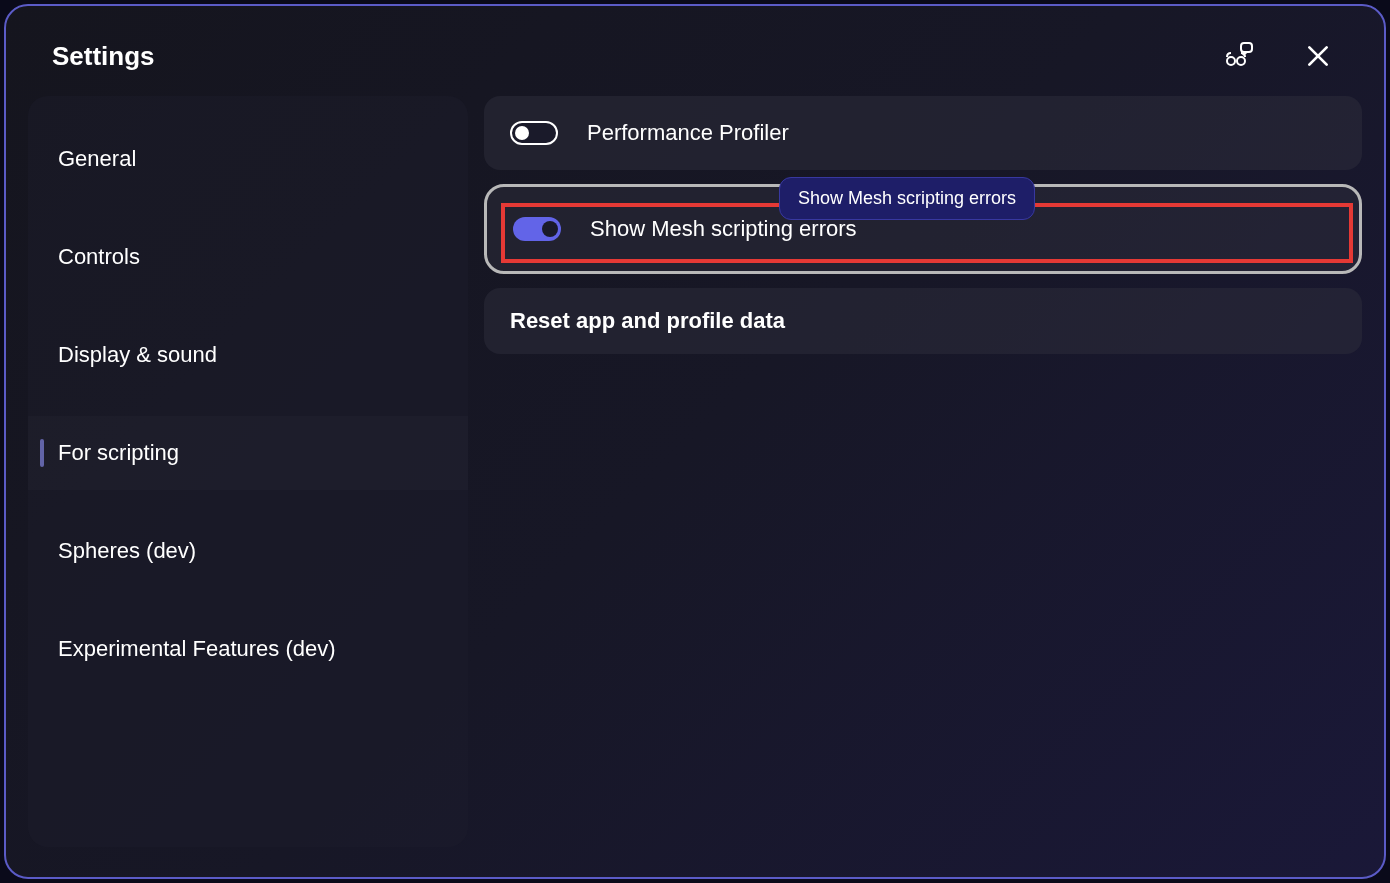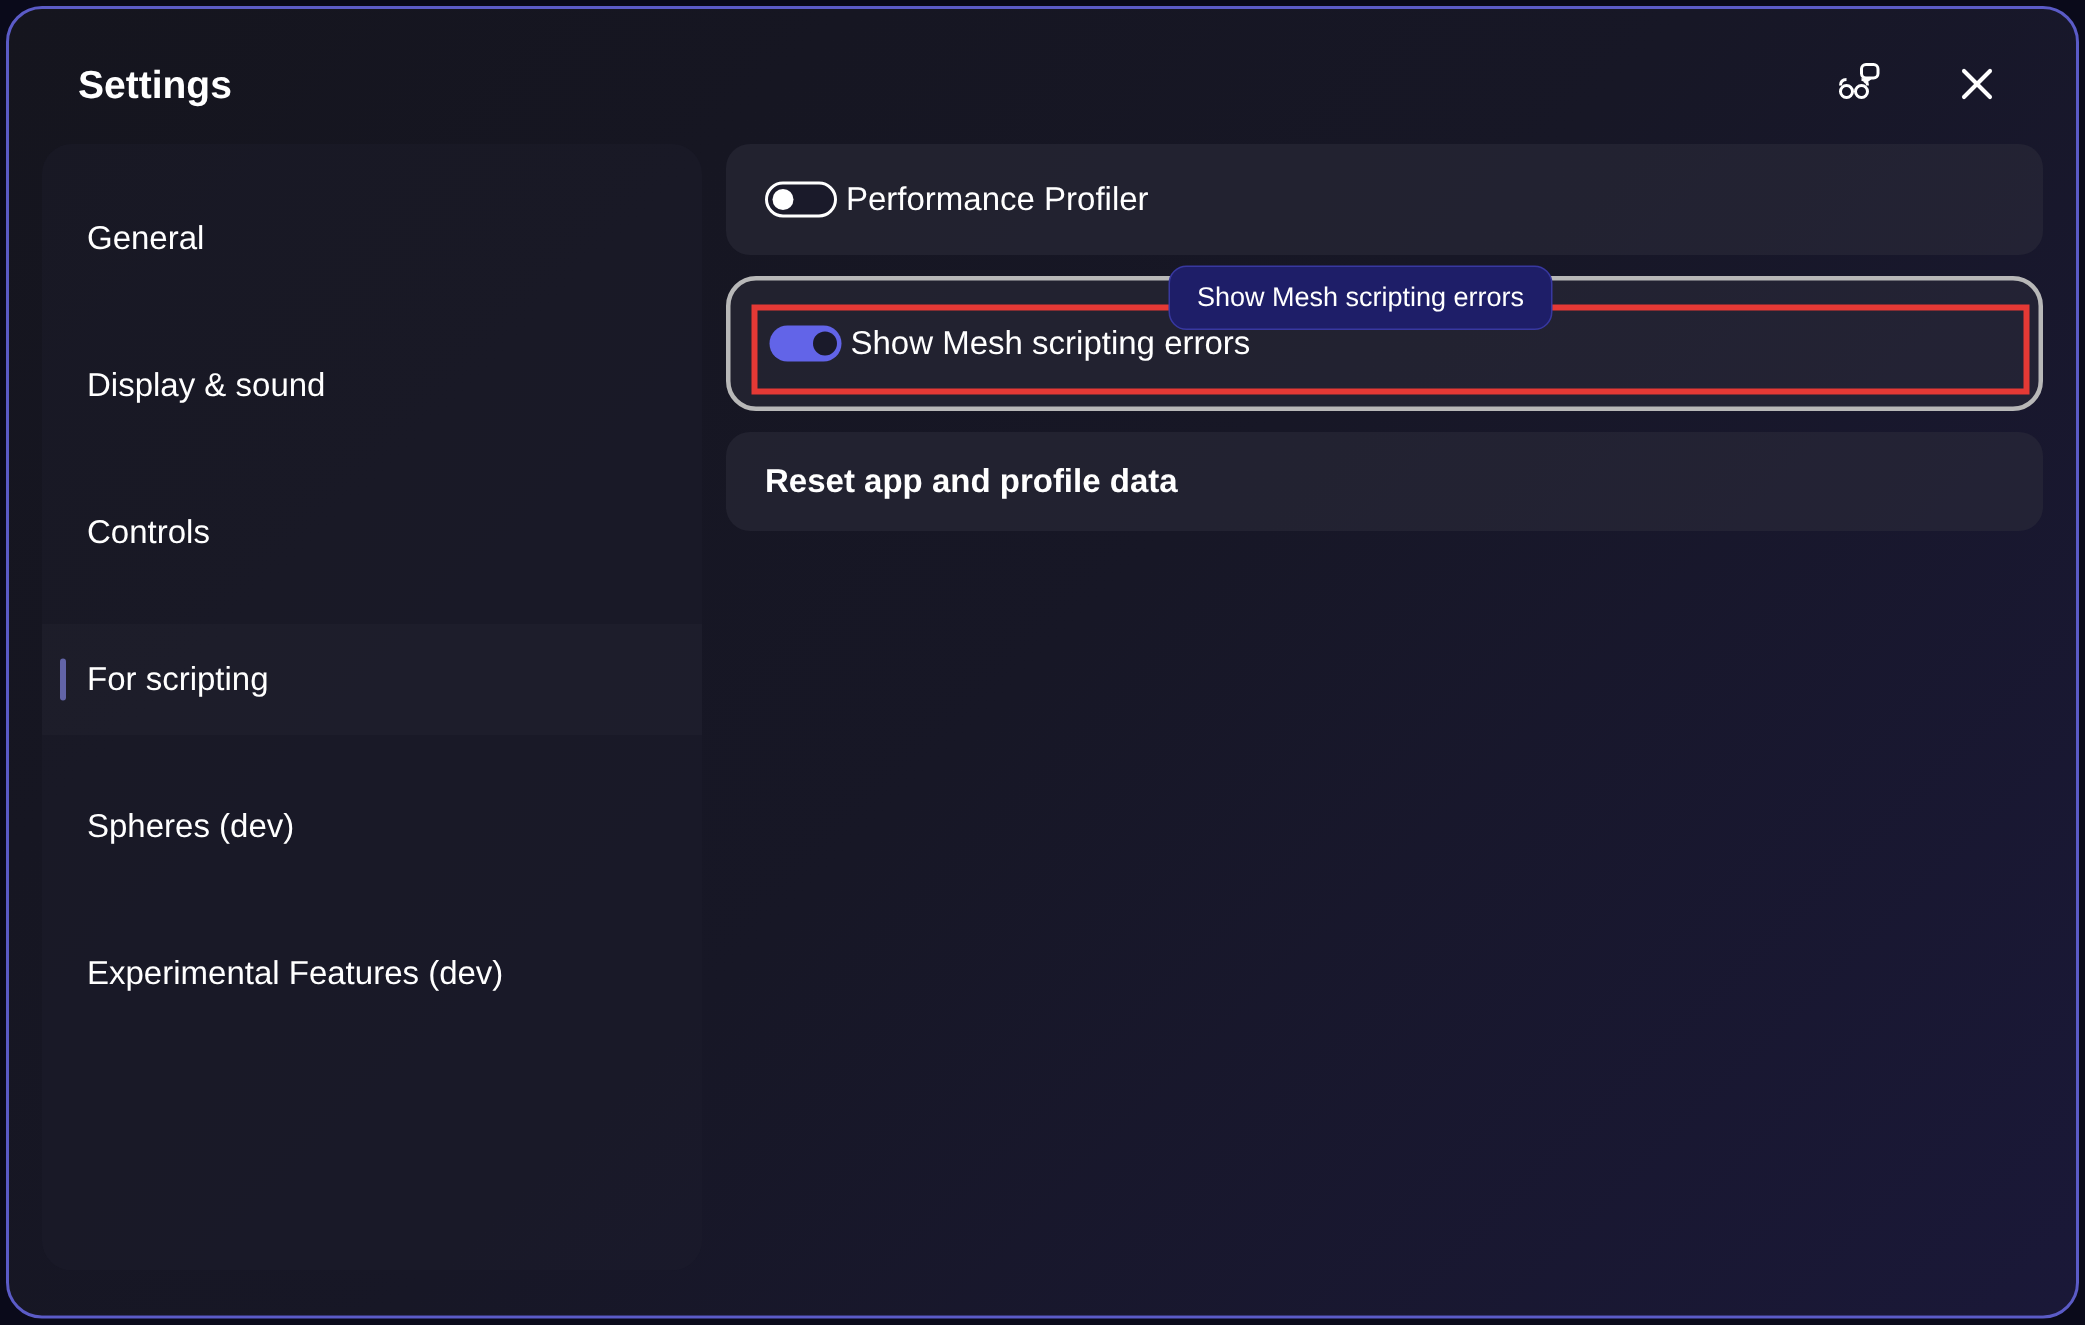--- a/index.html
+++ b/index.html
@@ -111,21 +111,21 @@
       flex-direction: column;
       gap: 14px;
     }
 
     .setting-row {
       background: rgba(45, 45, 60, 0.5);
       border-radius: 16px;
       padding: 24px 26px;
       display: flex;
       align-items: center;
-      gap: 6px;
+      gap: 29px;
       position: relative;
     }
 
     .setting-row.focused {
       border: 3px solid #b8b8b8;
       border-radius: 20px;
       padding: 29px 26px;
     }
 
     .setting-row .highlight-box {
@@ -247,24 +247,24 @@
       </button>
     </div>
   </div>
 
   <div class="main-content">
     <div class="sidebar">
       <div class="sidebar-item">
         <span>General</span>
       </div>
       <div class="sidebar-item">
+        <span>Controls</span>
+      </div>
+      <div class="sidebar-item">
         <span>Display &amp; sound</span>
-      </div>
-      <div class="sidebar-item">
-        <span>Controls</span>
       </div>
       <div class="sidebar-item active">
         <span>For scripting</span>
       </div>
       <div class="sidebar-item">
         <span>Spheres (dev)</span>
       </div>
       <div class="sidebar-item">
         <span>Experimental Features (dev)</span>
       </div>

